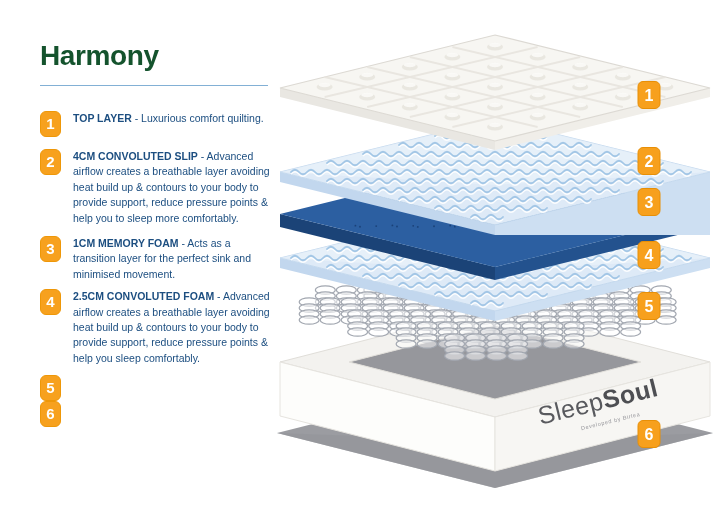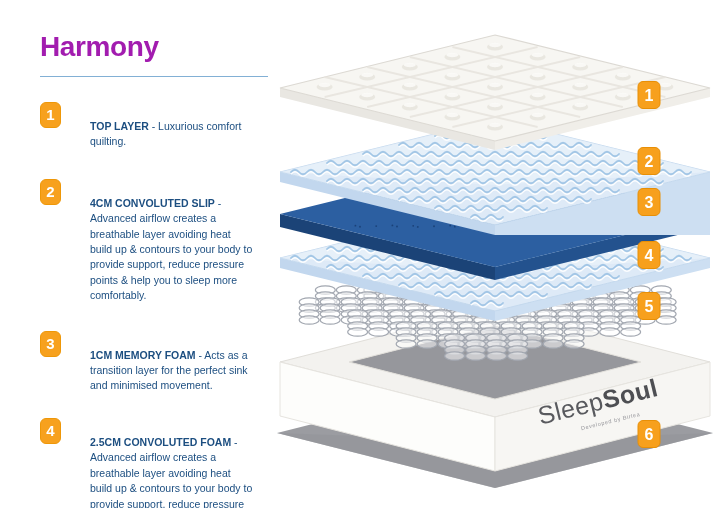--- a/index.html
+++ b/index.html
@@ -5,36 +5,36 @@
   html,body{margin:0;padding:0;}
   body{
     width:720px;height:508px;background:#ffffff;overflow:hidden;position:relative;
     font-family:"Liberation Sans", sans-serif;
   }
   .canvas{position:absolute;inset:0;}
 
   
   .legend{position:absolute;left:40px;top:28px;width:232px;}
   .legend h1{
-    margin:4px 0 14px 0;font-size:28px;line-height:30px;font-weight:800;
-    color:#a21caf;letter-spacing:-0.4px;
+    margin:13px 0 14px 0;font-size:28px;line-height:30px;font-weight:800;
+    color:#14532d;letter-spacing:-0.4px;
   }
   .rule{border-top:1.6px solid #82B0D5;width:228px;margin:0 0 25px 0;}
   .item{display:flex;gap:12px;align-items:flex-start;}
   .item:nth-of-type(1){margin-bottom:21px;}
   .item:nth-of-type(2){margin-bottom:12px;}
   .item:nth-of-type(3){margin-bottom:10px;}
   .item:nth-of-type(4){margin-bottom:7px;}
   .item:nth-of-type(5){margin-bottom:9px;}
   .badge{
     flex:0 0 auto;width:21px;height:26px;border-radius:6px;
     background:#F7A11E;border:1px solid #EE9708;box-sizing:border-box;
     color:#ffffff;font-weight:700;font-size:15px;line-height:24px;text-align:center;
   }
-  .item p{margin:17px;width:200px;font-size:10.5px;line-height:15.4px;color:#1C4E80;}
+  .item p{margin:0;width:200px;font-size:10.5px;line-height:15.4px;color:#1C4E80;}
   .item:nth-of-type(1) p{padding-top:5px;}
   .item p b{font-weight:700;}
 
   
   .diagram{position:absolute;left:270px;top:0;width:450px;height:508px;}
   svg{display:block;}
   .logo-light{font-family:"Liberation Sans",sans-serif;font-size:25px;font-weight:400;fill:#595A5E;letter-spacing:0.5px;}
   .logo-bold{font-family:"Liberation Sans",sans-serif;font-size:25px;font-weight:700;fill:#4E4F53;}
   .logo-tagline{font-family:"Liberation Sans",sans-serif;font-size:5.5px;fill:#95959A;letter-spacing:0.6px;}
   .tag-num{font-family:"Liberation Sans",sans-serif;font-size:16px;font-weight:700;fill:#ffffff;text-anchor:middle;}

